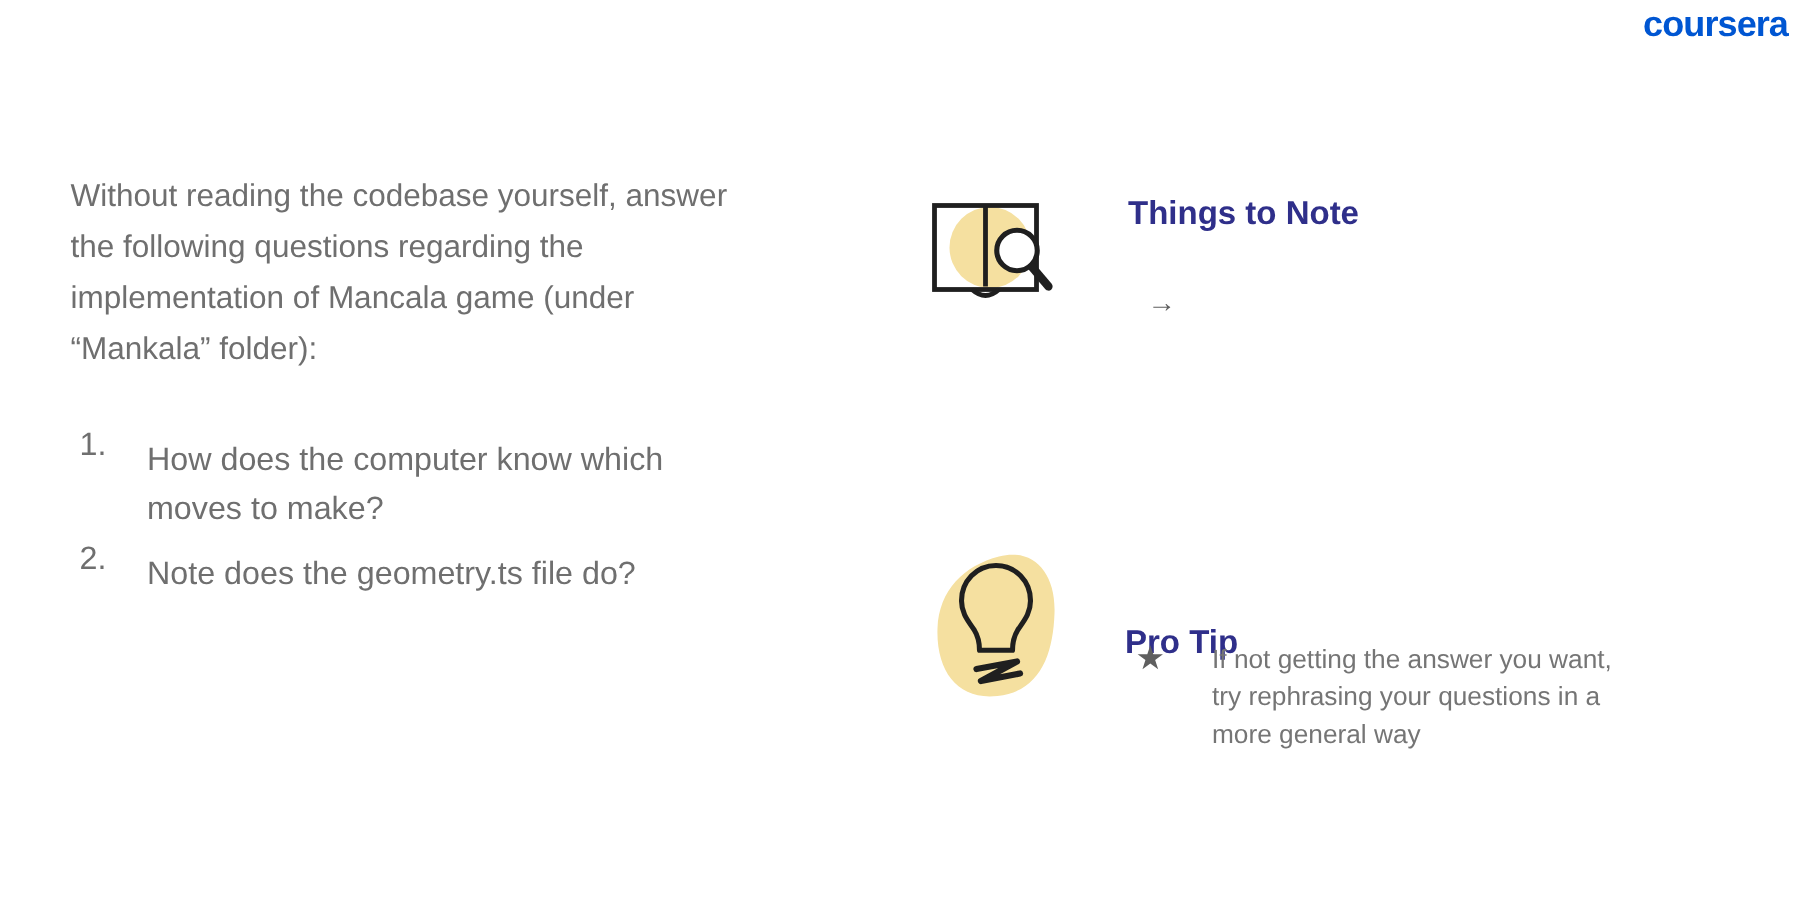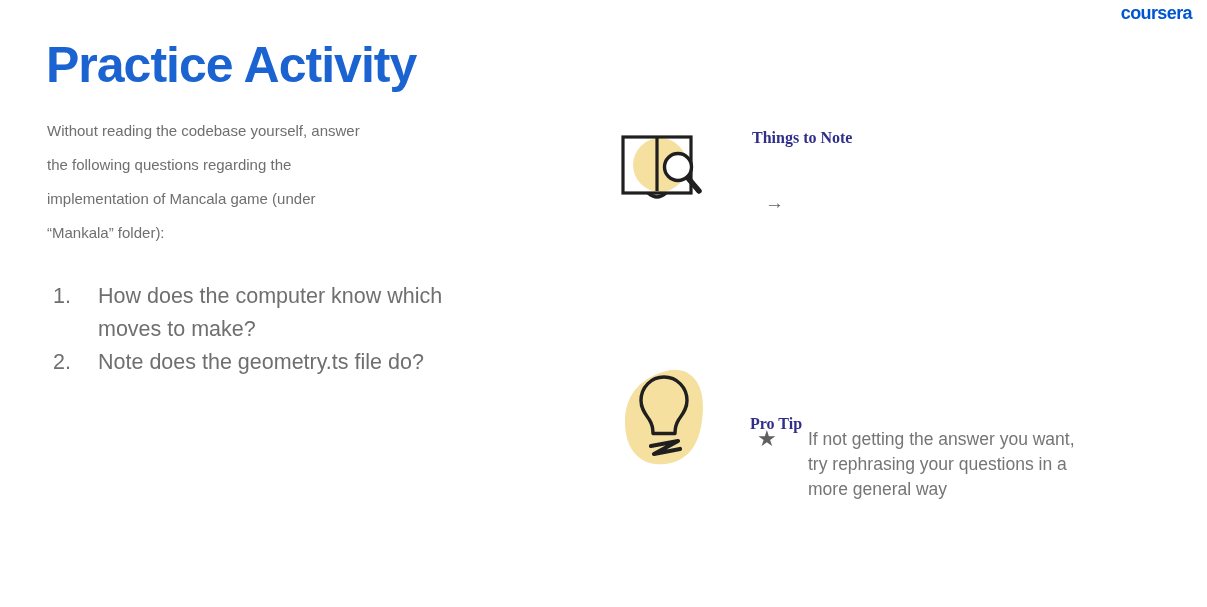--- a/index.html
+++ b/index.html
@@ -24,71 +24,71 @@
   }
   .slide {
     position: absolute;
     inset: 0;
     background: #ffffff;
   }
   .logo {
     position: absolute;
     top: 3px;
     right: 15px;
-    font-size: 18px;
+    font-size: 24px;
     font-weight: bold;
     letter-spacing: -0.6px;
     color: var(--logo-blue);
   }
   .title {
     position: absolute;
     left: 46px;
     top: 36px;
     font-size: 50px;
     font-weight: bold;
     letter-spacing: -1px;
     color: var(--title-blue);
     white-space: nowrap;
   }
   .intro {
     position: absolute;
     left: 47px;
     top: 114px;
-    font-size: 15px;
+    font-size: 21px;
     line-height: 34px;
     color: var(--body-gray);
     white-space: pre-line;
   }
   .questions {
     position: absolute;
     left: 53px;
     top: 280px;
     font-size: 21.5px;
     line-height: 33px;
     color: var(--body-gray);
   }
   .question-row {
     display: grid;
     grid-template-columns: 45px 1fr;
   }
   .question-text {
     white-space: pre-line;
+    margin-top: 10px;
   }
   .icon-box {
     position: absolute;
   }
   .note-icon { left: 615px; top: 125px; width: 88px; height: 82px; }
   .tip-icon  { left: 618px; top: 364px; width: 90px; height: 108px; }
   .section-heading {
     position: absolute;
-    font-size: 16px;
+    font-size: 22px;
     font-weight: bold;
     color: var(--heading-indigo);
     white-space: nowrap;
-    font-family: Liberation Serif, serif;
   }
   .note-heading { left: 752px; top: 129px; }
   .tip-heading  { left: 750px; top: 379px; margin-top: 36px; }
   .bullet-row {
     position: absolute;
     display: flex;
     align-items: flex-start;
     color: var(--bullet-gray);
   }
   .note-bullet { left: 765px; top: 190px; }
@@ -112,21 +112,20 @@
     max-width: 310px;
   }
 </style>
 </head>
 <body style="--logo-blue: #0056d2; --title-blue: #1b63d1; --heading-indigo: #2f2f8a; --body-gray: #6f6f6f; --icon-yellow: #f5e0a0;">
 
 <div class="slide">
 
   <div class="logo">coursera</div>
 
-  <h1 class="title" style="margin:0;">Practice Activity</h1>
 
   <div class="intro">Without reading the codebase yourself, answer
 the following questions regarding the
 implementation of Mancala game (under
 “Mankala” folder):</div>
 
   <div class="questions">
     <div class="question-row">
       <span class="question-number">1.</span>
       <span class="question-text">How does the computer know which

